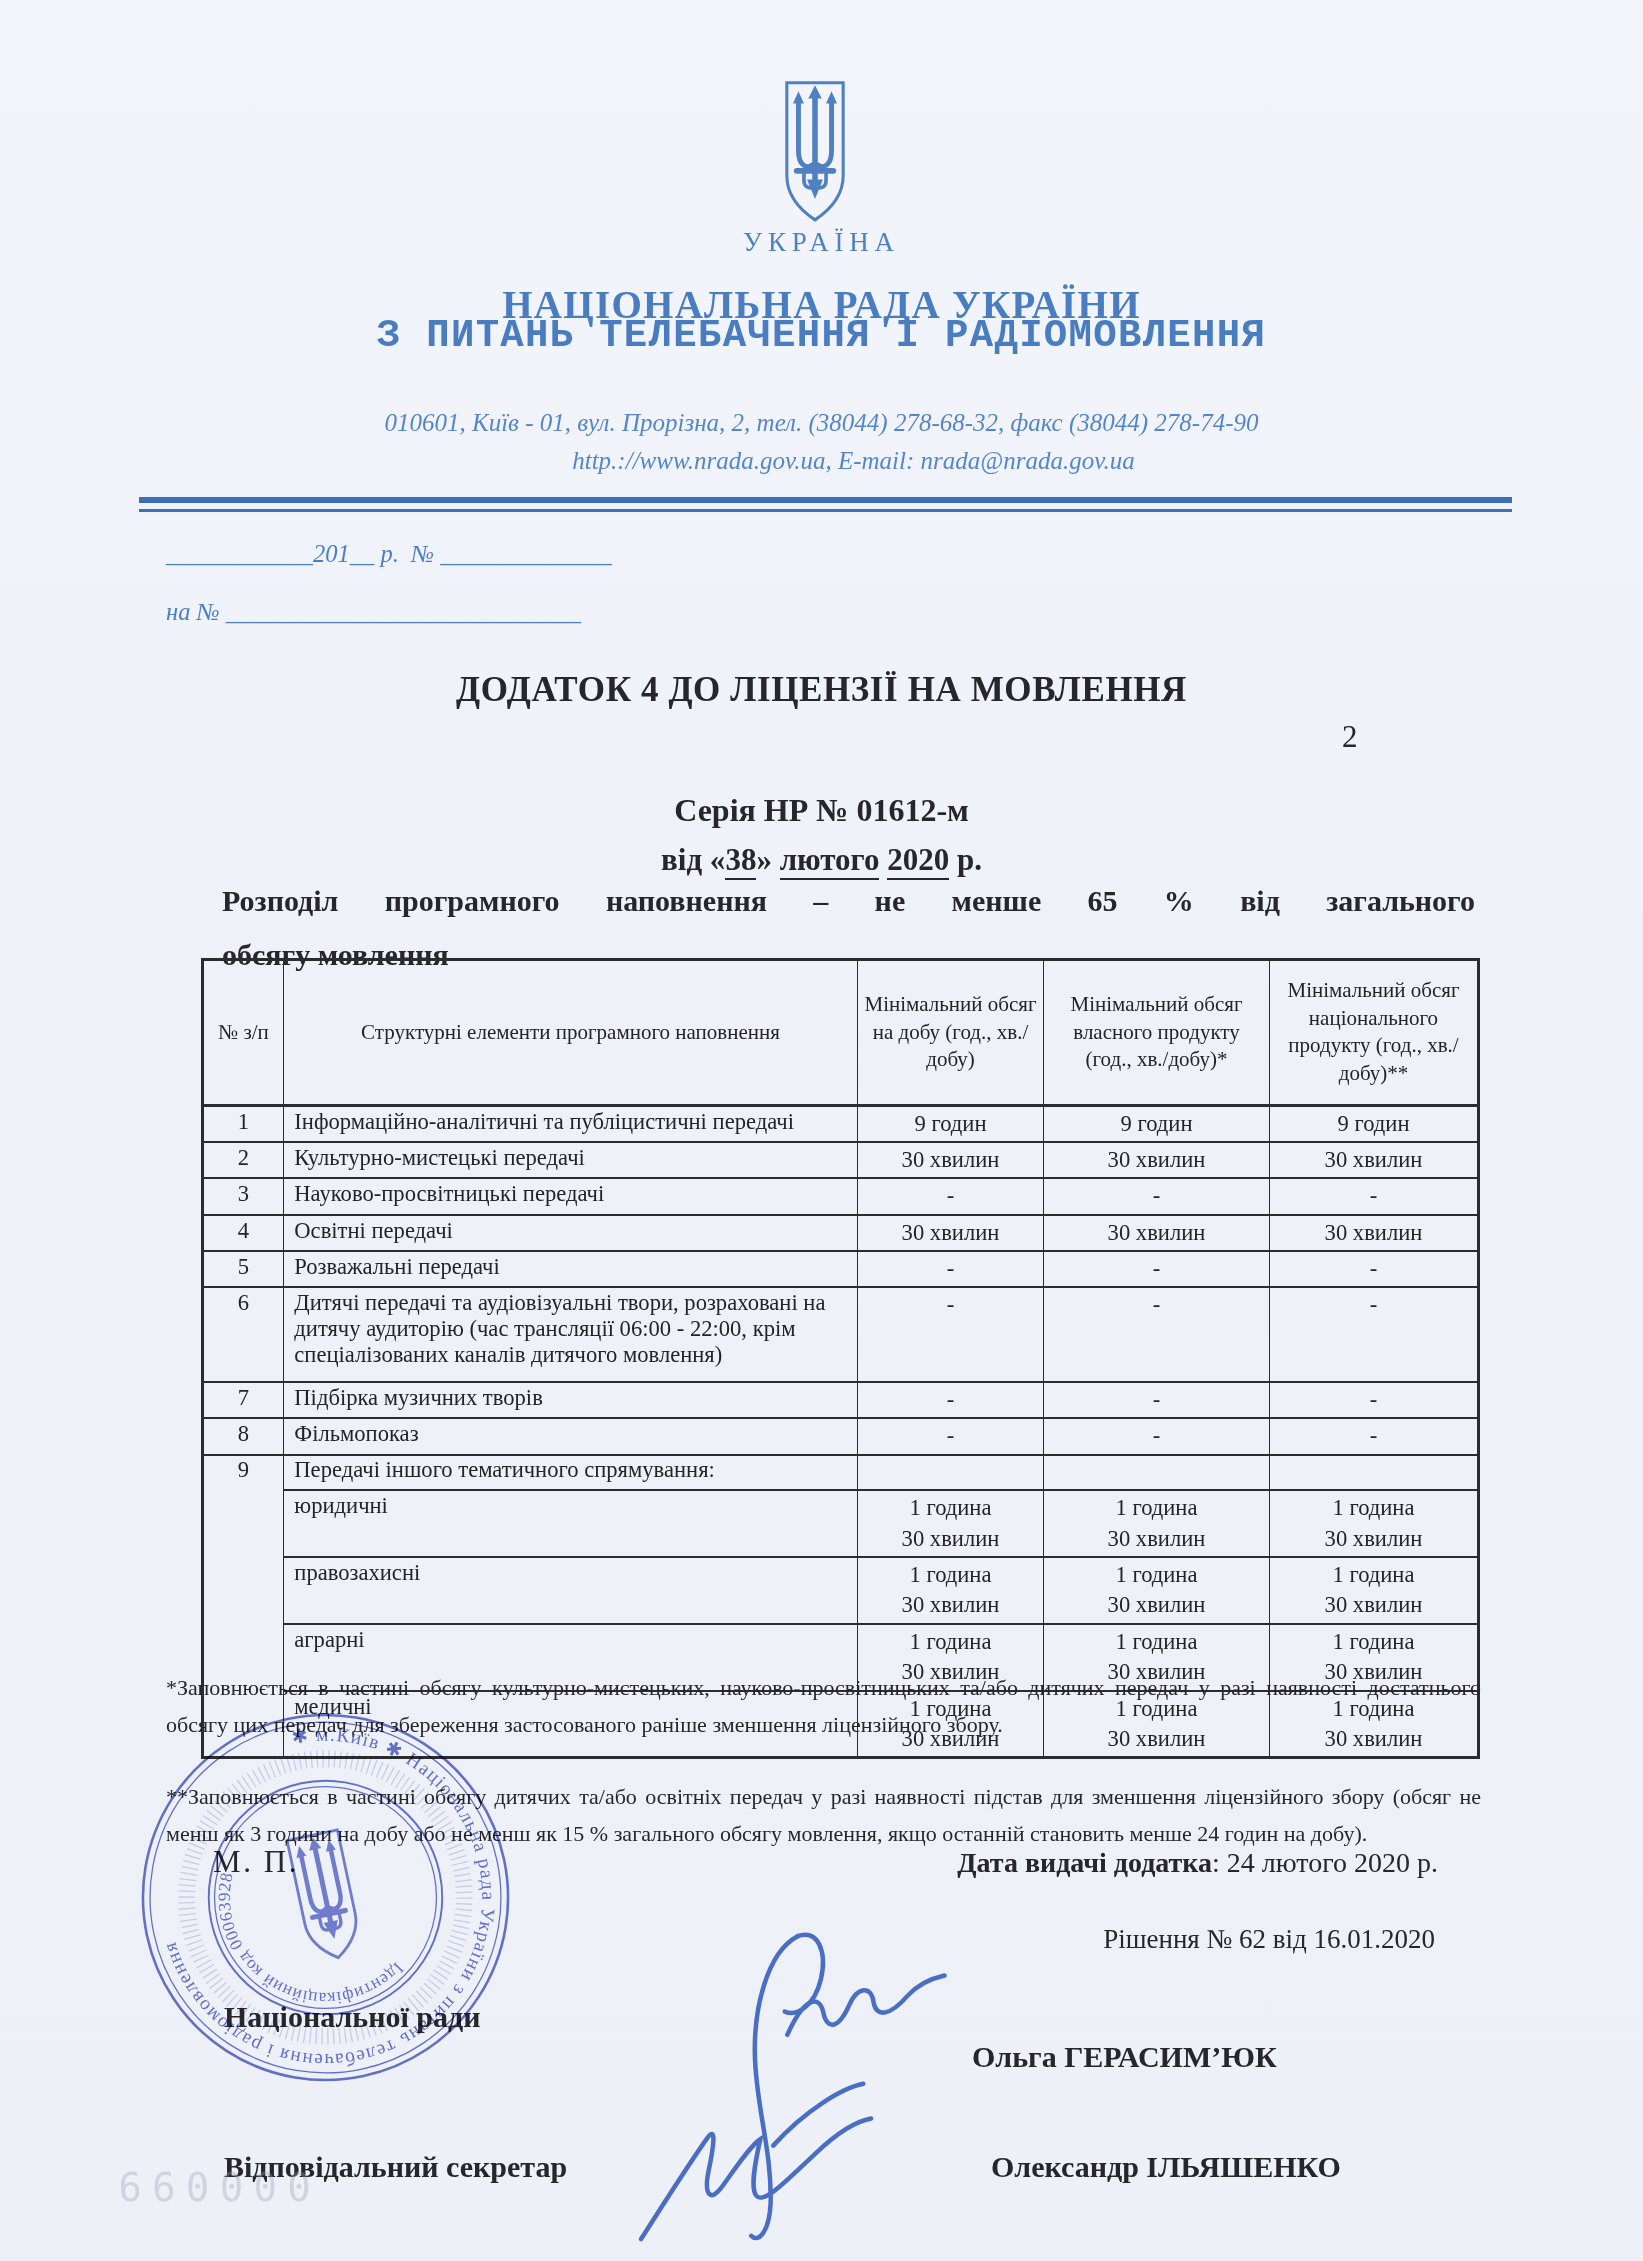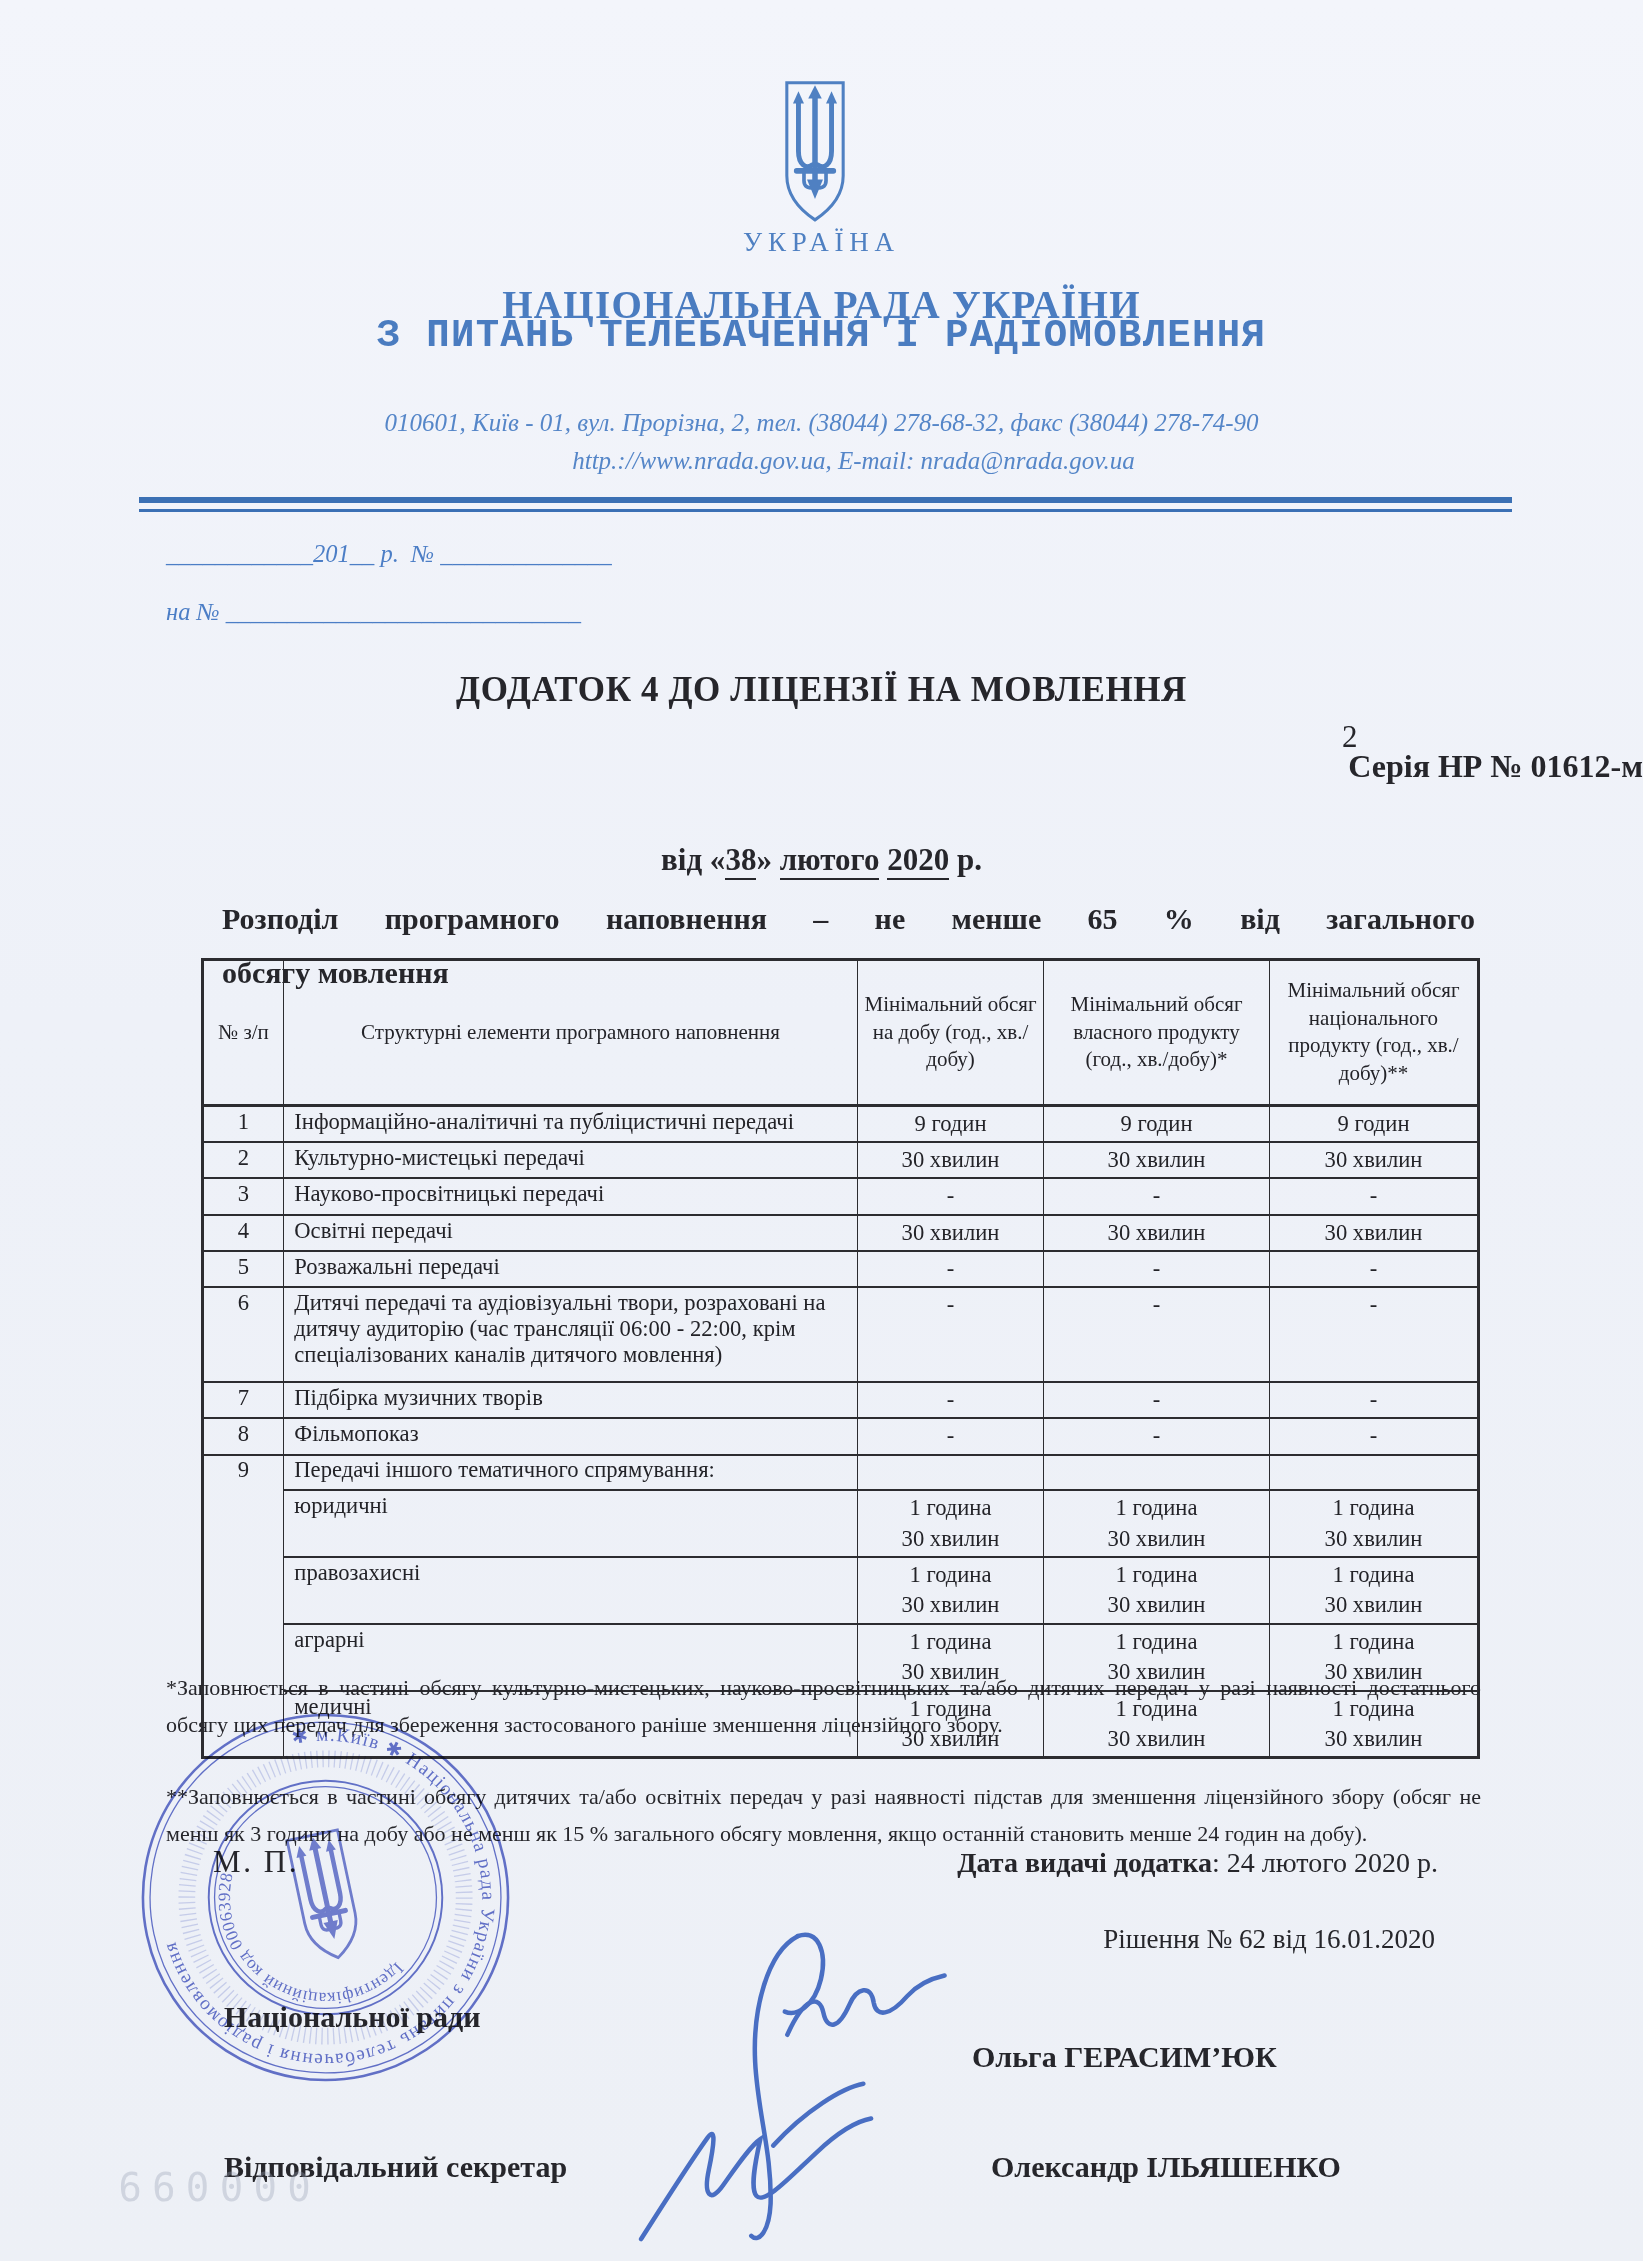--- a/index.html
+++ b/index.html
@@ -17,25 +17,25 @@
   .addr{top:409px;font-size:25px;font-style:italic;color:#5586c8;}
   .web{top:447px;font-size:25px;font-style:italic;color:#5586c8;padding-left:32px;}
   .rule1{position:absolute;left:139px;top:497px;width:1373px;height:6.4px;background:#3b70b4;}
   .rule2{position:absolute;left:139px;top:509px;width:1373px;height:2.6px;background:#3b70b4;}
   .blue-line{position:absolute;left:166px;font-size:24.5px;font-style:italic;color:#4c7ec6;white-space:pre;}
   .date-line{top:540px;}
   .ref-line{top:598px;}
   
   .doc-title{top:670px;font-size:35px;font-weight:bold;letter-spacing:0.6px;}
   .page-num{position:absolute;left:1342px;top:719px;font-size:31px;}
-  .series{top:748px;font-size:32px;font-weight:bold;text-align:right;}
+  .series{top:792px;font-size:32px;font-weight:bold;}
   .issued{top:842px;font-size:31px;font-weight:bold;}
   .issued span{white-space:pre;margin-top:44px;}
   .issued .u{border-bottom:2.6px solid #26262b;padding-bottom:1.3px;}
-  .sec-heading{position:absolute;left:222px;top:899px;width:1253px;font-size:30px;font-weight:bold;}
+  .sec-heading{position:absolute;left:222px;top:881px;width:1253px;font-size:30px;font-weight:bold;}
   .sec-line1{text-align:justify;height:46px;line-height:39px;}
   .sec-line1::after{content:"";display:inline-block;width:100%;}
   .sec-line2{line-height:39px;margin-top:7.7px;}
   
   .tbl{position:absolute;left:201px;top:958px;width:1275px;border-collapse:collapse;table-layout:fixed;
        font-size:22.6px;color:#232328;border:3.9px solid #2c2c30;}
   .tbl th,.tbl td{border:1.9px solid #2c2c30;border-top-width:2.6px;border-bottom-width:2.6px;}
   .tbl thead th{height:135px;font-weight:normal;font-size:21px;line-height:1.32;text-align:center;
        vertical-align:middle;padding:3.9px 6.4px;border-top-width:3.9px;border-bottom-width:3.2px;}
   .tbl tbody td{padding:1.9px 6.4px;vertical-align:top;}

